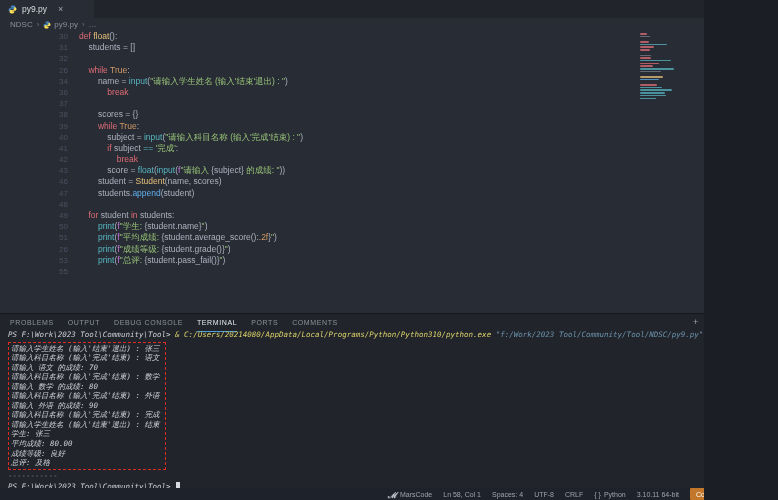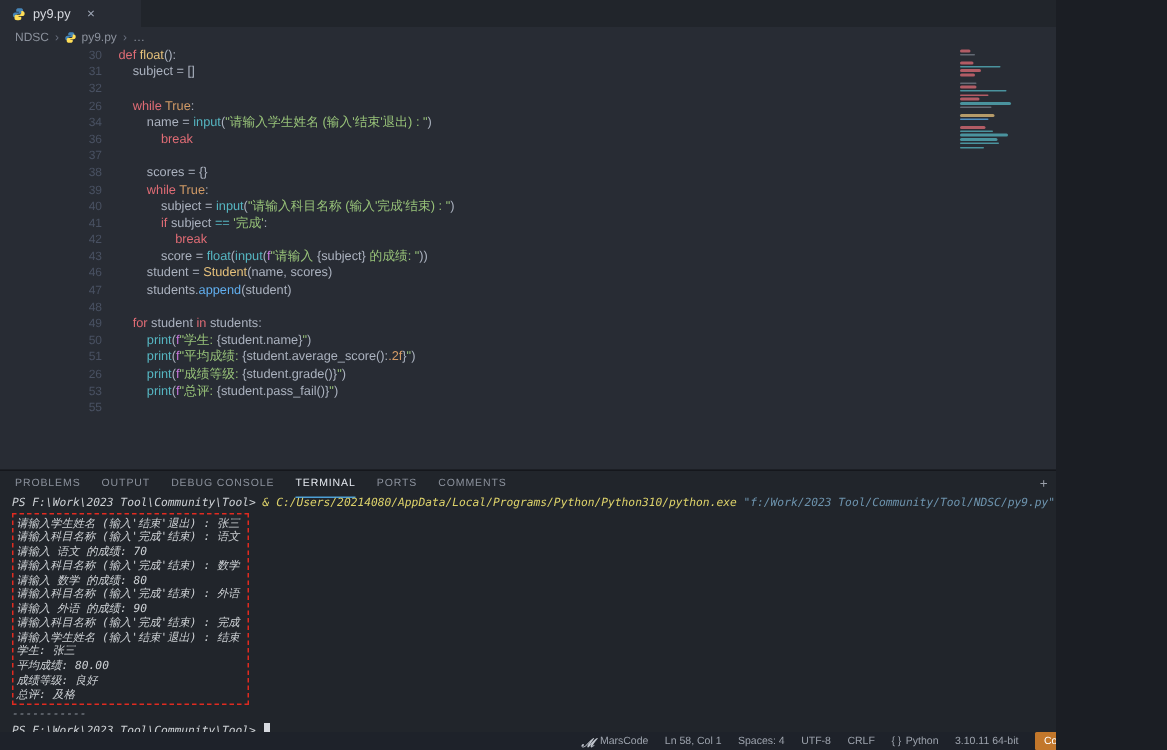--- a/index.html
+++ b/index.html
@@ -109,21 +109,21 @@
         </svg>
       </span>
       <span>py9.py</span>
     </span>
     <span class="crumb-sep">›</span>
     <span class="crumb">…</span>
   </div>
 
   <div class="editor" id="code-lines">
       <div class="code-line"><span class="gutter">30</span><span class="code-text"><span class="t-kw">def </span><span class="t-cls">float</span><span class="t-d">():</span></span></div>
-      <div class="code-line"><span class="gutter">31</span><span class="code-text"><span class="t-d">    subject = []</span></span></div>
+      <div class="code-line"><span class="gutter">31</span><span class="code-text"><span class="t-d">    students = []</span></span></div>
       <div class="code-line"><span class="gutter">32</span><span class="code-text"></span></div>
       <div class="code-line"><span class="gutter">26</span><span class="code-text"><span class="t-kw">    while </span><span class="t-tru">True</span><span class="t-d">:</span></span></div>
       <div class="code-line"><span class="gutter">34</span><span class="code-text"><span class="t-d">        name = </span><span class="t-bi">input</span><span class="t-d">(</span><span class="t-str">"请输入学生姓名 (输入'结束'退出) : "</span><span class="t-d">)</span></span></div>
       <div class="code-line"><span class="gutter">36</span><span class="code-text"><span class="t-kw">            break</span></span></div>
       <div class="code-line"><span class="gutter">37</span><span class="code-text"></span></div>
       <div class="code-line"><span class="gutter">38</span><span class="code-text"><span class="t-d">        scores = {}</span></span></div>
       <div class="code-line"><span class="gutter">39</span><span class="code-text"><span class="t-kw">        while </span><span class="t-tru">True</span><span class="t-d">:</span></span></div>
       <div class="code-line"><span class="gutter">40</span><span class="code-text"><span class="t-d">            subject = </span><span class="t-bi">input</span><span class="t-d">(</span><span class="t-str">"请输入科目名称 (输入'完成'结束) : "</span><span class="t-d">)</span></span></div>
       <div class="code-line"><span class="gutter">41</span><span class="code-text"><span class="t-kw">            if </span><span class="t-d">subject </span><span class="t-op">== </span><span class="t-str">'完成'</span><span class="t-d">:</span></span></div>
       <div class="code-line"><span class="gutter">42</span><span class="code-text"><span class="t-kw">                break</span></span></div>

